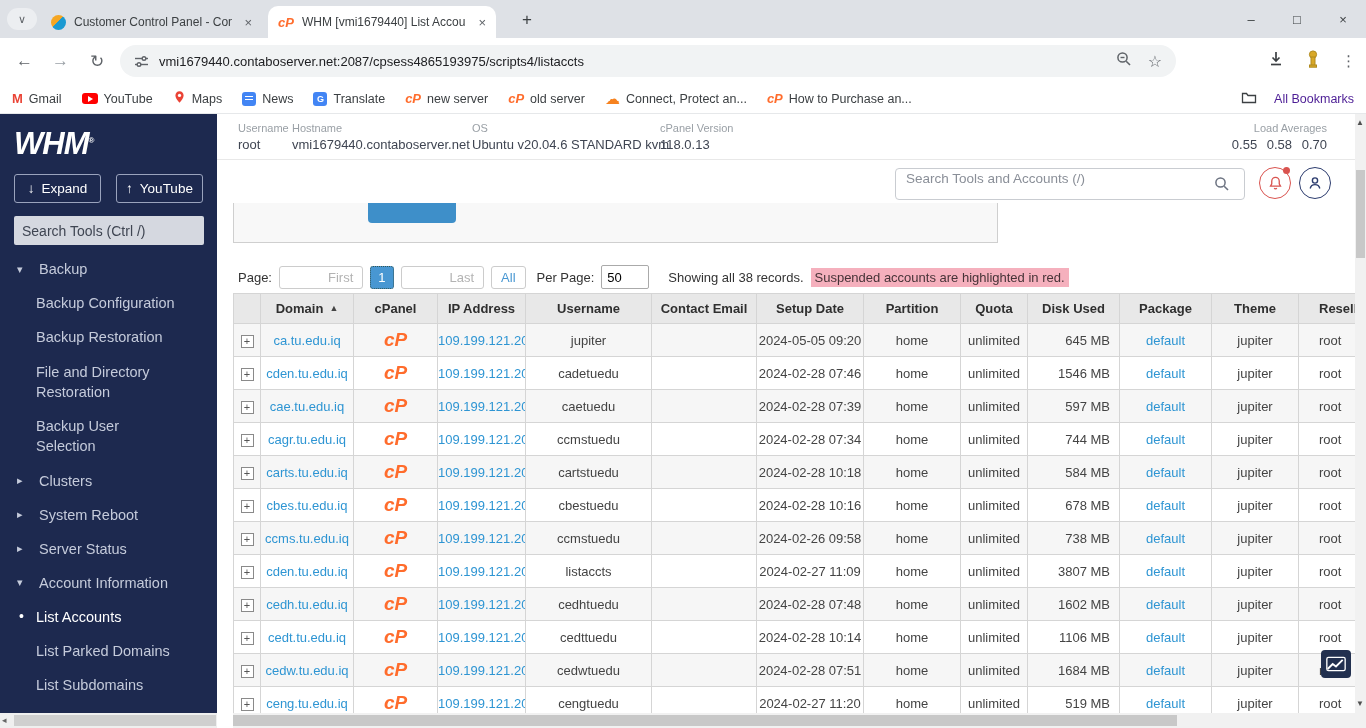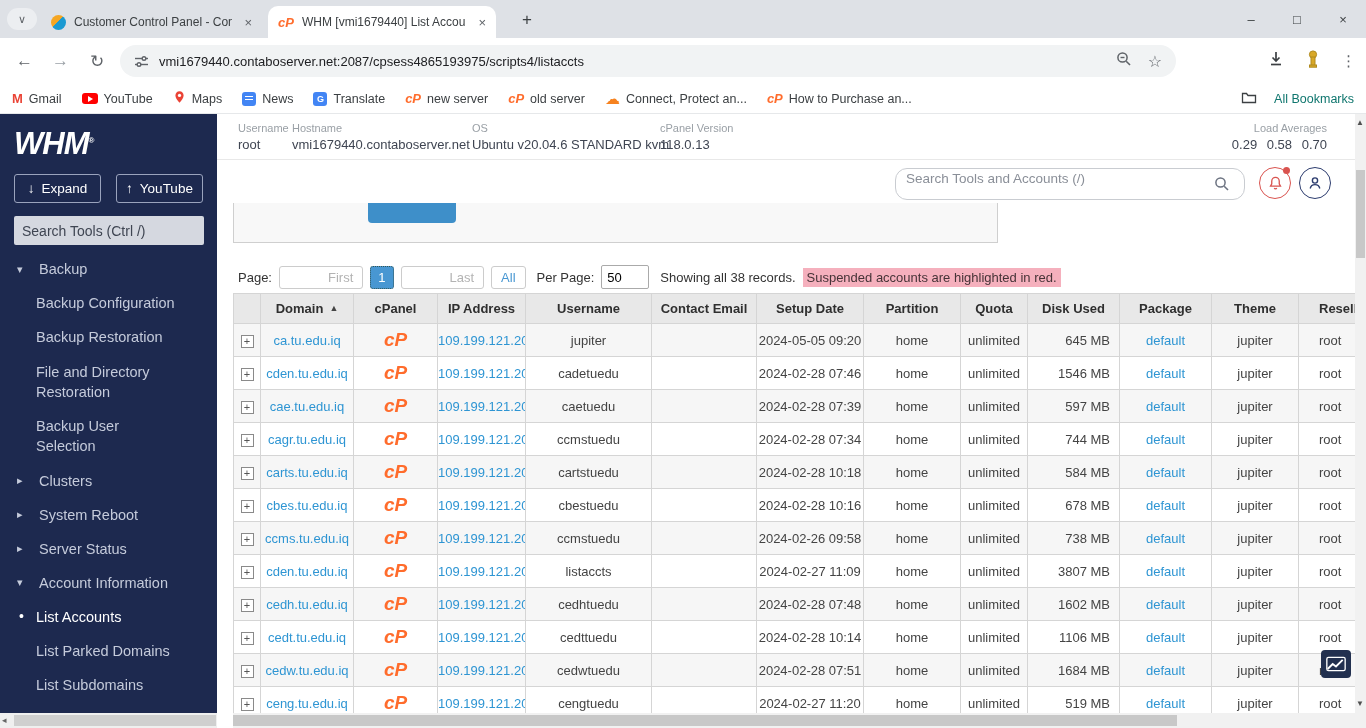--- a/index.html
+++ b/index.html
@@ -32,21 +32,21 @@
 
   .bookmarksbar { position:absolute; left:0; top:84px; width:1366px; height:30px; background:#fff; border-bottom:1px solid #e6e8ea; display:flex; align-items:center; padding:0 12px; }
   .bm { display:flex; align-items:center; gap:6px; font-size:12.5px; color:#3c4043; margin-right:20px; cursor:pointer; white-space:nowrap; }
   .yt-ico { width:16px; height:11px; background:#f00; border-radius:3px; position:relative; }
   .yt-ico:before { content:""; position:absolute; left:6px; top:2.5px; border-left:5px solid #fff; border-top:3px solid transparent; border-bottom:3px solid transparent; }
   .gmail-m { color:#ea4335; font-weight:800; font-size:13px; }
   .news-ico { width:14px; height:14px; border-radius:3px; background:#4285f4; position:relative; }
   .news-ico:before { content:""; position:absolute; left:3px; top:4px; width:8px; height:1.5px; background:#fff; box-shadow:0 3px 0 #fff; }
   .tr-ico { width:14px; height:14px; border-radius:3px; background:#4285f4; color:#fff; font-size:9px; font-weight:700; display:flex; align-items:center; justify-content:center; }
   .cloud { color:#f6821f; font-size:15px; }
-  .all-bm { margin-left:auto; display:flex; align-items:center; gap:17px; font-size:12.5px; color:#0f766e; cursor:pointer; }
+  .all-bm { margin-left:auto; display:flex; align-items:center; gap:17px; font-size:12.5px; color:#4c1d95; cursor:pointer; }
 
   
   .sidebar { position:absolute; left:0; top:114px; width:217px; height:614px; background:#1d294f; color:#c5cbdb; }
   .whm-logo { position:absolute; left:14px; top:12px; color:#fff; font-size:31px; font-weight:800; font-style:italic; letter-spacing:-1px; }
   .whm-logo sup { font-size:8px; font-style:normal; }
   .sb-btn { position:absolute; top:60px; height:29px; border:1px solid #9aa3bd; border-radius:3px; color:#fff; font-size:13.5px; display:flex; align-items:center; justify-content:center; gap:7px; cursor:pointer; background:transparent; }
   .sb-btn.expand { left:14px; width:87px; }
   .sb-btn.collapse { left:116px; width:87px; }
   .sb-search { position:absolute; left:14px; top:102px; width:190px; height:29px; background:#d5d8e0; border:none; border-radius:2px; font-size:14px; color:#3f4552; padding:0 8px; font-family:"Liberation Sans",sans-serif; }
   .sb-search::placeholder { color:#3f4552; opacity:1; }
@@ -60,21 +60,21 @@
   .sb-hscroll .thumb { position:absolute; left:14px; top:2px; width:202px; height:11px; background:#cfcfcf; }
   .sb-hscroll .arr { position:absolute; left:2px; top:2px; color:#666; font-size:9px; }
 
   
   .headerband { position:absolute; left:217px; top:114px; width:1138px; height:89px; background:#fff; z-index:5; }
   .hb-rule { position:absolute; left:0; top:45px; width:1138px; height:1px; background:#e8e8e8; }
   .si-label { position:absolute; top:8px; font-size:11px; color:#9aa0a6; }
   .si-value { position:absolute; top:23px; font-size:13px; color:#3f4552; }
   .load-label { position:absolute; right:28px; top:8px; font-size:11px; color:#9aa0a6; }
   .load-values { position:absolute; right:28px; top:23px; font-size:13px; color:#3f4552; word-spacing:6px; }
-  .tools-search { position:absolute; left:678px; top:54px; width:350px; height:32px; border:1px solid #c9ccd1; border-radius:12px; font-size:13.5px; color:#333; padding:0 34px 12px 10px; font-family:"Liberation Sans",sans-serif; }
+  .tools-search { position:absolute; left:678px; top:54px; width:350px; height:32px; border:1px solid #c9ccd1; border-radius:4px; font-size:13.5px; color:#333; padding:0 34px 12px 10px; font-family:"Liberation Sans",sans-serif; }
   .tools-search::placeholder { color:#8a8f98; opacity:1; }
   .tools-glass { position:absolute; left:997px; top:62px; }
   .circ-btn { position:absolute; top:53px; width:32px; height:32px; border-radius:50%; display:flex; align-items:center; justify-content:center; cursor:pointer; }
   .bell-btn { left:1042px; border:1.5px solid #d9534f; }
   .bell-dot { position:absolute; right:0px; top:-1px; width:7px; height:7px; border-radius:50%; background:#d9534f; }
   .user-btn { left:1082px; border:1.5px solid #2c3c6e; }
 
   
   .panel { position:absolute; left:233px; top:150px; width:765px; height:93px; background:#f8f8f8; border:1px solid #cfcfcf; z-index:1; }
   .bluebtn { position:absolute; left:368px; top:197px; width:88px; height:26px; background:#3e8fc9; border-radius:4px; z-index:2; cursor:pointer; border:none; }
@@ -299,21 +299,21 @@
 <div class="headerband">
   <span class="si-label" style="left:21px;">Username</span>
   <span class="si-value" style="left:21px;">root</span>
   <span class="si-label" style="left:75px;">Hostname</span>
   <span class="si-value" style="left:75px;">vmi1679440.contaboserver.net</span>
   <span class="si-label" style="left:255px;">OS</span>
   <span class="si-value" style="left:255px;">Ubuntu v20.04.6 STANDARD kvm</span>
   <span class="si-label" style="left:443px;">cPanel Version</span>
   <span class="si-value" style="left:443px;">118.0.13</span>
   <span class="load-label">Load Averages</span>
-  <span class="load-values">0.29 0.58 0.70</span>
+  <span class="load-values">0.55 0.58 0.70</span>
   <div class="hb-rule"></div>
 
   <input class="tools-search" placeholder="Search Tools and Accounts (/)" style="">
   <span class="tools-glass">
     <svg width="16" height="16" viewBox="0 0 16 16">
         <circle cx="6.5" cy="6.5" r="4.6" fill="none" stroke="#6b7280" stroke-width="1.5"></circle>
         <line x1="10.2" y1="10.2" x2="14" y2="14" stroke="#6b7280" stroke-width="1.6"></line>
       </svg>
   </span>
   <span class="circ-btn bell-btn">
@@ -335,21 +335,21 @@
 <button class="bluebtn"></button>
 
 <div class="pagination">
   <span>Page:</span>
   <span class="pg-btn disabled">First</span>
   <span class="pg-btn current">1</span>
   <span class="pg-btn disabled">Last</span>
   <span class="pg-btn all">All</span>
   <span style="margin-left:4px;">Per Page:</span>
   <input class="pp-input" value="50" style="">
-  <span style="margin-left:4px;">Showing all 38 records.</span>
+  <span style="margin-left:12px;">Showing all 38 records.</span>
   <span class="suspended-note">Suspended accounts are highlighted in red.</span>
 </div>
 
 <div class="tablewrap">
 <table>
   <colgroup>
     <col style="width:27px">
         <col style="width:93px">
         <col style="width:84px">
         <col style="width:88px">

